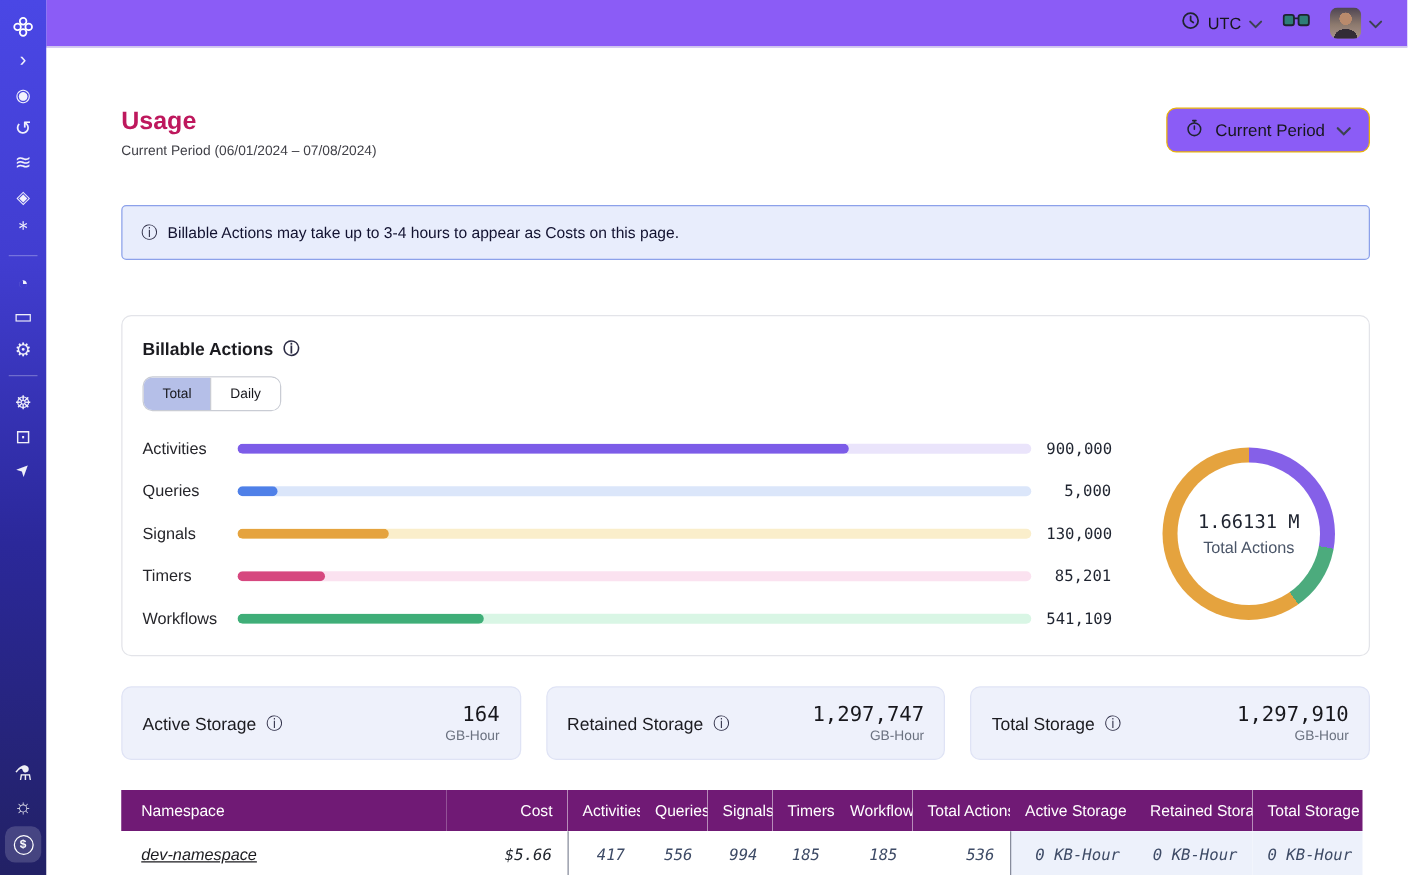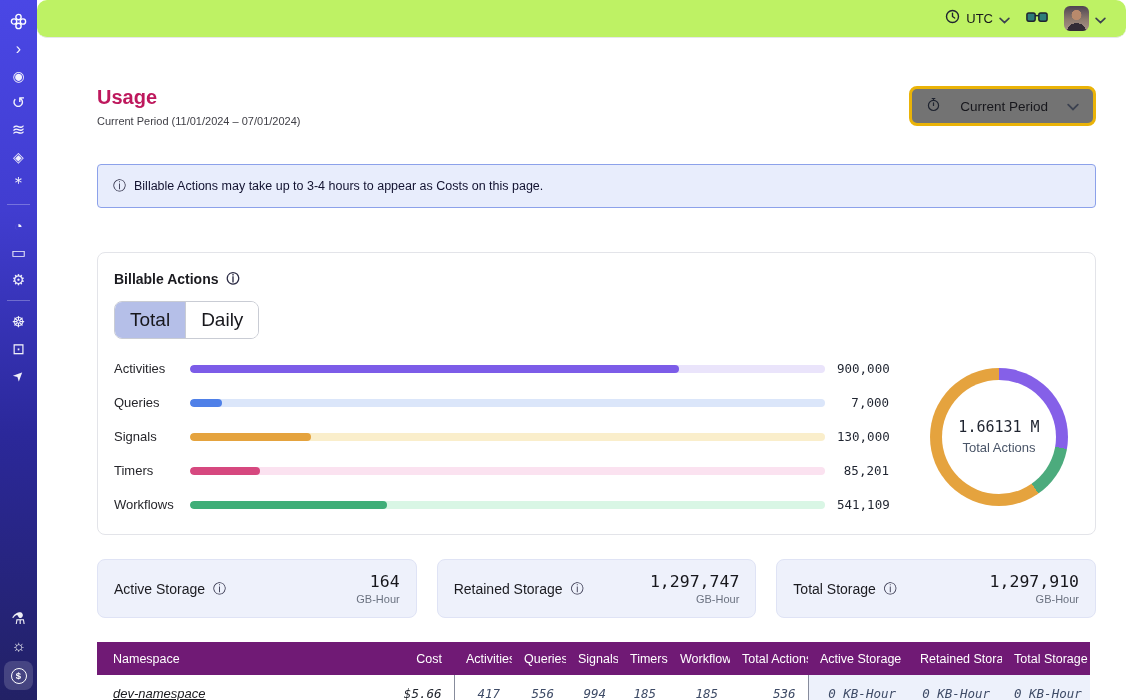--- a/index.html
+++ b/index.html
@@ -30,65 +30,65 @@
     display:flex; align-items:center; justify-content:center; cursor:pointer; margin-top:2px;
   }
   .dollar-coin {
     width:16px; height:16px; border:1.4px solid #fff; border-radius:50%;
     display:flex; align-items:center; justify-content:center;
     color:#fff; font-size:9.5px; font-weight:bold;
   }
 
   
   .topbar {
-    margin-left:37px; height:38px; background:#bef264;
+    margin-left:37px; height:38px; background:#8b5cf6;
     border-bottom:1px solid #e6e7ea;
     display:flex; align-items:center; justify-content:flex-end;
-    padding-right:20px; gap:16px;border-radius:10px;
+    padding-right:20px; gap:16px;
   }
   .tz-picker { display:flex; align-items:center; gap:6px; cursor:pointer; }
   .tz-label { font-size:13px; font-weight:500; color:#17171c; }
   .avatar-group { display:flex; align-items:center; gap:6px; cursor:pointer; }
   .avatar {
     width:25px; height:25px; border-radius:6px;
     background:
       radial-gradient(circle at 50% 36%, #b98a6c 0 24%, rgba(0,0,0,0) 25%),
       radial-gradient(ellipse 60% 45% at 50% 96%, #332c36 0 60%, rgba(0,0,0,0) 61%),
       linear-gradient(180deg,#4d4452 0%,#8d7a6e 55%,#a9938a 100%);
   }
 
   
   .main { margin-left:37px; padding:0 30px 0 60px; }
 
   .page-header { display:flex; justify-content:space-between; align-items:flex-start; margin-top:48px; }
   .page-title { font-size:20px; font-weight:700; color:#be185d; line-height:1.1; }
   .page-subtitle { font-size:11px; color:#3f3f46; margin-top:7px; }
   .period-btn {
-    display:flex; align-items:center; gap:19px;
-    border:3px solid #eab308; border-radius:8px; background:#737373;
+    display:flex; align-items:center; gap:9px;
+    border:1px solid #eab308; border-radius:8px; background:#8b5cf6;
     padding:8px 14px; font-size:13.5px; font-weight:500; color:#17171c; cursor:pointer;
   }
 
   .info-banner {
     margin-top:37px; background:#e8edfc; border:1px solid #8ca1ea; border-radius:4px;
     padding:12px 15px; display:flex; align-items:center; gap:8px;
     font-size:12.5px; color:#121230;
   }
   .info-glyph { font-size:13px; color:#2b2b44; cursor:pointer; }
 
   
   .billable-card {
     margin-top:44px; border:1px solid #e3e4e9; border-radius:8px; background:#fff;
     padding:17px 16px 22px;
   }
   .billable-title { display:flex; align-items:center; gap:8px; font-size:14px; font-weight:700; color:#1b1b20; }
   .seg-tabs {
     display:inline-flex; margin-top:13px; border:1px solid #c9ccd4; border-radius:8px; overflow:hidden;
   }
-  .seg-tab { padding:7px 15px; font-size:19px; color:#17171c; background:#fff; cursor:pointer; }
+  .seg-tab { padding:7px 15px; font-size:11px; color:#17171c; background:#fff; cursor:pointer; }
   .seg-tab.selected { background:#b5bfe8; }
   .seg-tab + .seg-tab { border-left:1px solid #c9ccd4; }
 
   .chart-area { display:flex; align-items:center; margin-top:22px; }
   .bars { flex:1 1 auto; display:flex; flex-direction:column; gap:19px; margin-right:30px; }
   .bar-row { display:grid; grid-template-columns:64px 1fr 52px; gap:12px; align-items:center; }
   .bar-label { font-size:13px; color:#26262b; }
   .bar-track { height:8px; border-radius:4px; position:relative; overflow:hidden; }
   .bar-fill { height:8px; border-radius:4px; }
   .bar-value { font-family:"DejaVu Sans Mono", monospace; font-size:12.5px; color:#1f2430; text-align:right; }
@@ -199,21 +199,21 @@
         </svg>
     </span>
   </div>
 </header>
 
 <main class="main">
 
   <div class="page-header">
     <div>
       <div class="page-title">Usage</div>
-      <div class="page-subtitle">Current Period (11/01/2024 – 07/01/2024)</div>
+      <div class="page-subtitle">Current Period (06/01/2024 – 07/08/2024)</div>
     </div>
     <button class="period-btn">
       <span>
         <svg width="15" height="15" viewBox="0 0 16 16" fill="none" stroke="#1f2430" stroke-width="1.3">
           <circle cx="8" cy="9" r="5.4"></circle>
             <path d="M8 9 V6.2" stroke-linecap="round"></path>
             <path d="M6.6 1.6 h2.8" stroke-linecap="round"></path>
             <path d="M8 1.8 V3.4"></path>
         </svg>
       </span>
@@ -251,21 +251,21 @@
             <div class="bar-fill" style="background: rgb(124, 92, 232); width: 77%;"></div>
           </div>
           <span class="bar-value">900,000</span>
         </div>
 
         <div class="bar-row">
           <span class="bar-label">Queries</span>
           <div class="bar-track" style="background: rgb(219, 230, 250);">
             <div class="bar-fill" style="background: rgb(79, 128, 232); width: 5%;"></div>
           </div>
-          <span class="bar-value">7,000</span>
+          <span class="bar-value">5,000</span>
         </div>
 
         <div class="bar-row">
           <span class="bar-label">Signals</span>
           <div class="bar-track" style="background: rgb(250, 238, 203);">
             <div class="bar-fill" style="background: rgb(229, 163, 62); width: 19%;"></div>
           </div>
           <span class="bar-value">130,000</span>
         </div>
 

